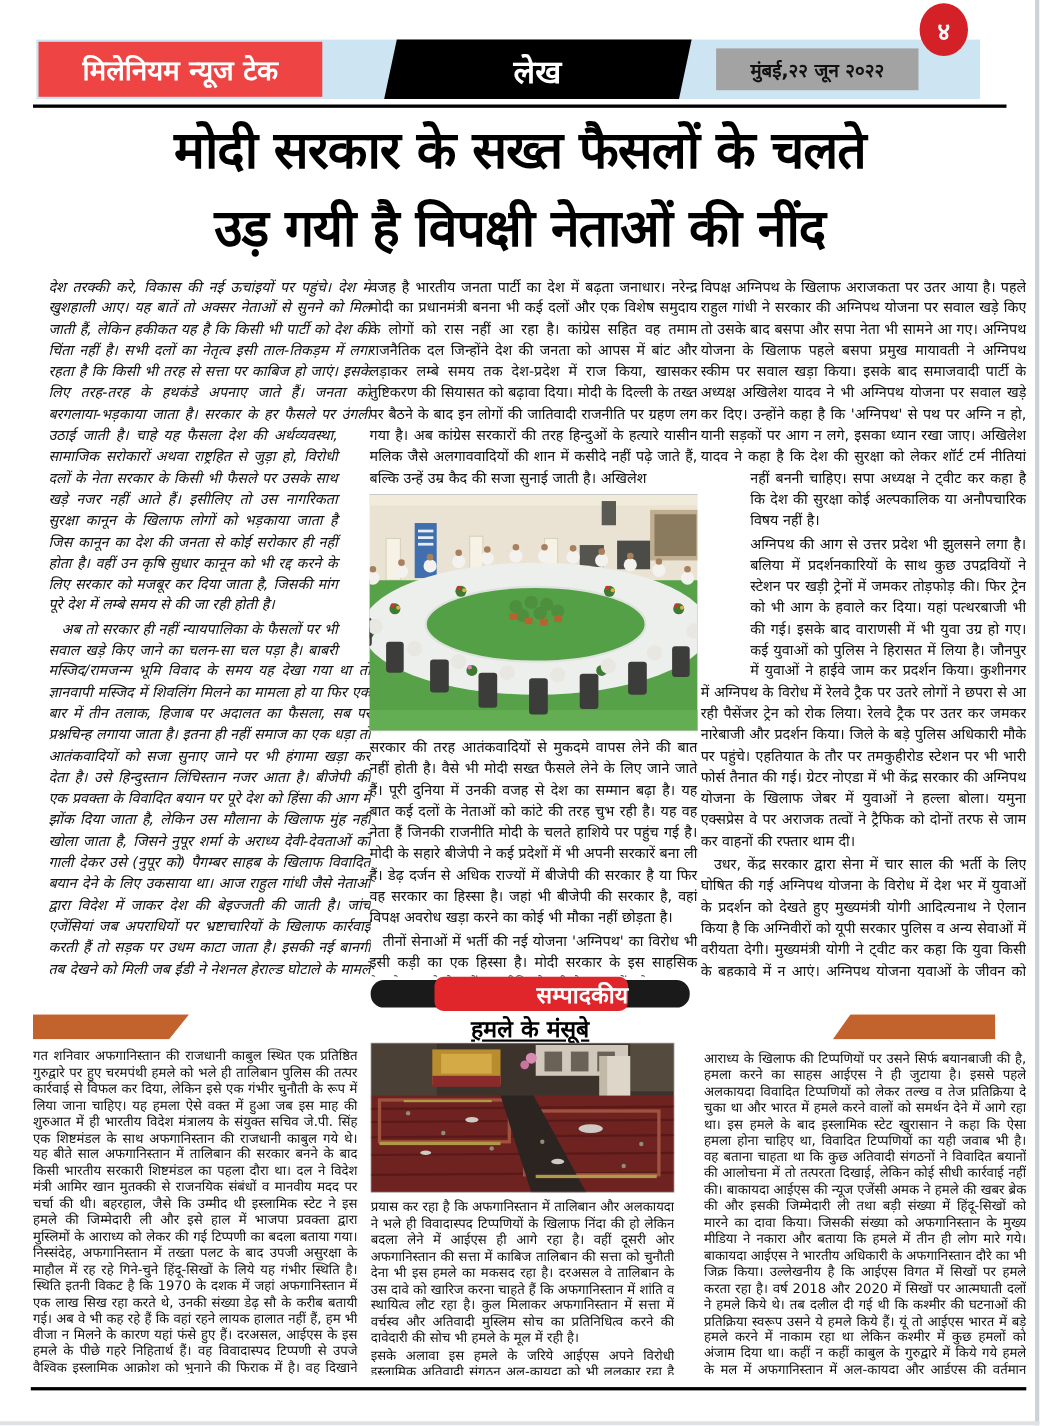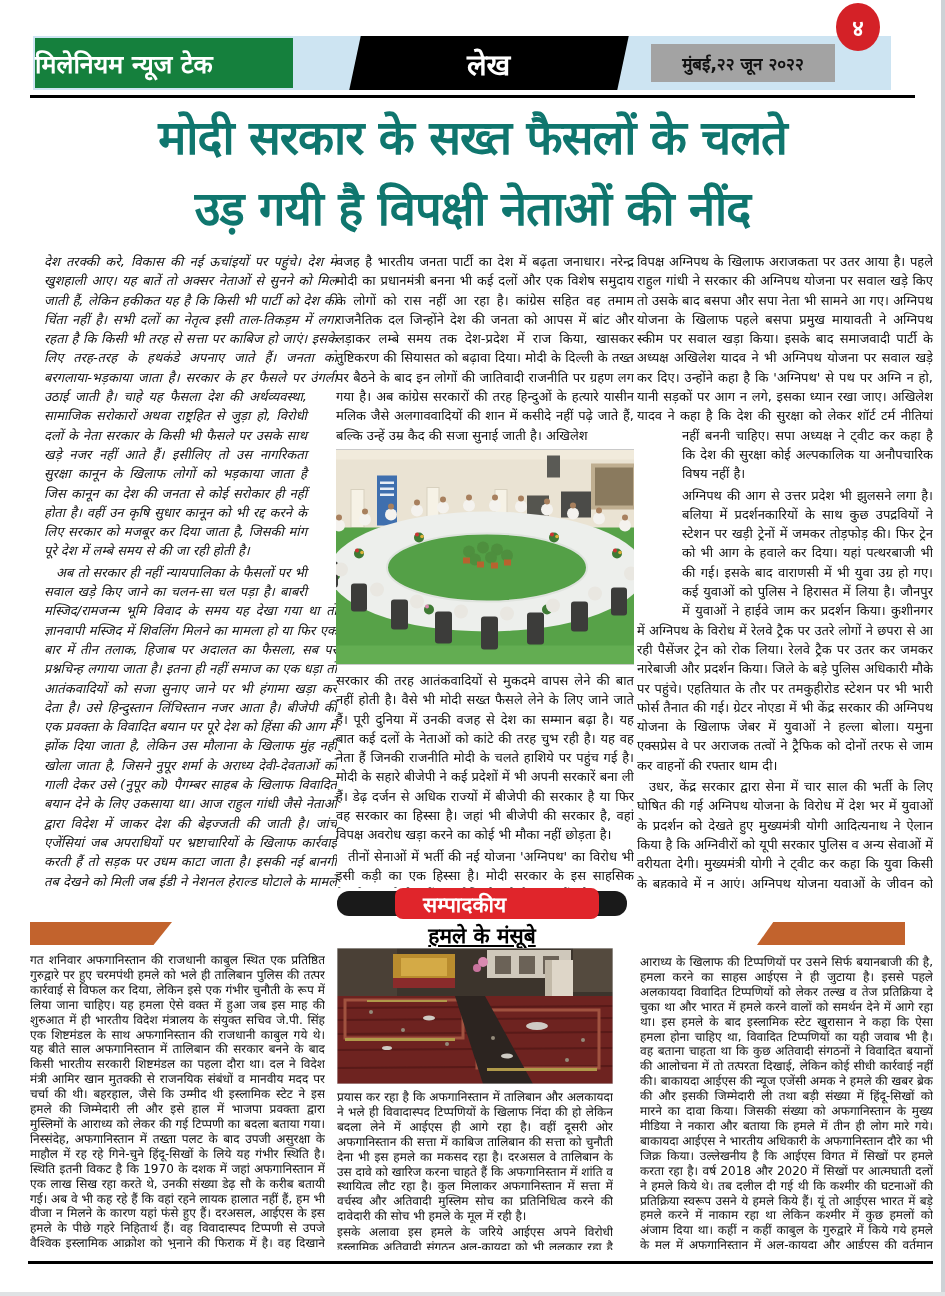--- a/index.html
+++ b/index.html
@@ -2,57 +2,57 @@
 <html lang="hi"><head>
 <meta charset="utf-8">
 <style>
   html,body{margin:0;padding:0;background:#ffffff;}
   body{width:945px;height:1296px;position:relative;overflow:hidden;
        font-family:"DejaVu Sans",sans-serif;color:#111;}
   .page{position:absolute;inset:0;background:#fff;}
 
   
   .masthead{position:absolute;left:33px;top:36px;width:858px;height:54px;background:#cde4f2;}
-  .brand-box{position:absolute;left:2px;top:2px;width:258px;height:50px;background:#15803d;
-             display:flex;align-items:center;justify-content:flex-start;}
+  .brand-box{position:absolute;left:2px;top:2px;width:258px;height:50px;background:#ef4444;
+             display:flex;align-items:center;justify-content:center;}
   .brand-box span{color:#fff;font-weight:bold;font-size:25px;white-space:nowrap;}
   .section-tab{position:absolute;left:322px;top:0;width:268px;height:54px;background:#000;
                transform:skewX(-12deg);display:flex;align-items:center;justify-content:center;}
   .section-tab span{color:#fff;font-weight:bold;font-size:29px;transform:skewX(12deg);}
   .date-box{position:absolute;left:618px;top:8px;width:184px;height:38px;background:#a3a3a3;
             display:flex;align-items:center;justify-content:center;}
   .date-box span{font-weight:bold;font-size:17px;white-space:nowrap;}
   .page-badge{position:absolute;left:836px;top:3px;width:44px;height:48px;border-radius:50%;
               background:#d42127;display:flex;align-items:center;justify-content:center;}
   .page-badge span{color:#fff;font-size:22px;font-weight:bold;}
   .top-rule{position:absolute;left:30px;top:95px;width:885px;height:3px;background:#000;}
 
   
   .headline{position:absolute;left:8px;top:102px;width:929px;height:148px;text-align:center;
-            font-weight:800;color:#0f766e;overflow:hidden;}
+            font-weight:800;color:#000000;overflow:hidden;}
   .headline div{font-size:47px;line-height:71px;white-space:nowrap;letter-spacing:-1px;}
 
   
   .col{position:absolute;top:252px;font-size:13px;line-height:19.3px;text-align:justify;
        overflow:hidden;height:636px;}
   .col p{margin:0 0 2px 0;}
   .col p.indent{text-indent:12px;}
   .col1{left:44px;width:293px;font-style:italic;}
   .col2{left:336px;width:298px;}
   .col3{left:637px;width:296px;}
   .spacer-r{float:right;width:26px;height:200px;margin-left:4px;}
   .spacer-l{float:left;width:40px;height:182px;margin-right:5px;}
 
   .photo1{margin:4px 0 6px -37px;width:380px;height:216px;display:block;}
 
   
   .editorial{position:absolute;left:0;top:888px;width:945px;height:408px;background:#fff;}
   .ed-label-bar{position:absolute;left:337px;top:3px;width:290px;height:25px;background:#1a1a1a;border-radius:12px;}
   .ed-label-red{position:absolute;left:395px;top:0;width:176px;height:31px;background:#e0252b;
-                border-radius:8px;display:flex;align-items:center;justify-content:flex-start;padding-left:28px;}
+                border-radius:8px;display:flex;align-items:center;justify-content:flex-end;}
   .ed-label-red span{color:#fff;font-weight:bold;font-size:21px;}
   .ed-subhead{position:absolute;left:337px;top:33px;width:290px;text-align:center;
               font-weight:bold;font-size:21px;color:#000;text-decoration:underline;}
   .orange-bar{position:absolute;top:34px;height:23px;background:#c2632d;}
   .orange-left{left:30px;width:142px;clip-path:polygon(0 0,100% 0,87% 100%,0 100%);}
   .orange-right{left:757px;width:148px;clip-path:polygon(11% 0,100% 0,100% 100%,0 100%);}
   .photo2{position:absolute;left:337px;top:60px;width:276px;height:136px;}
   .ed-col{position:absolute;font-size:12px;line-height:14.9px;text-align:justify;overflow:hidden;}
   .ed-left{left:30px;top:65px;width:295px;height:296px;}
   .ed-mid{left:337px;top:202px;width:276px;height:160px;}

